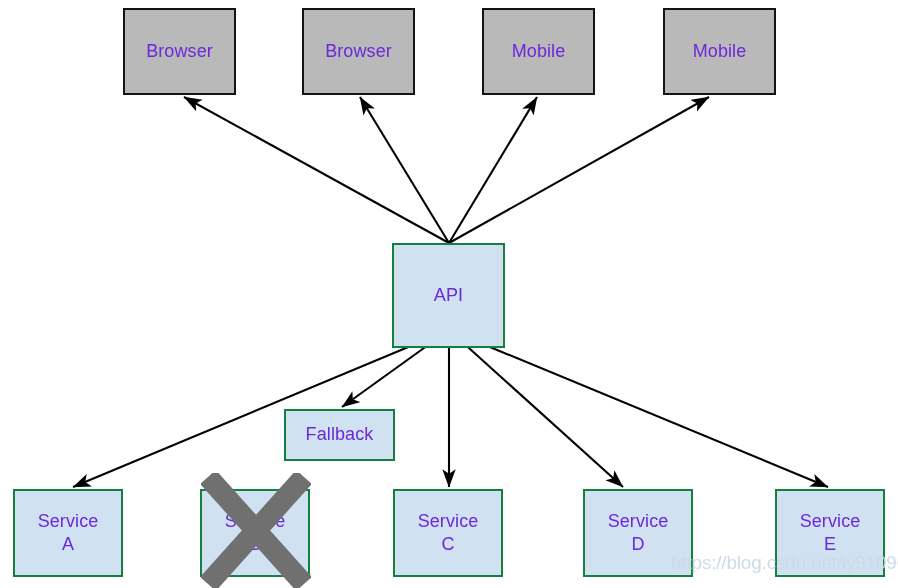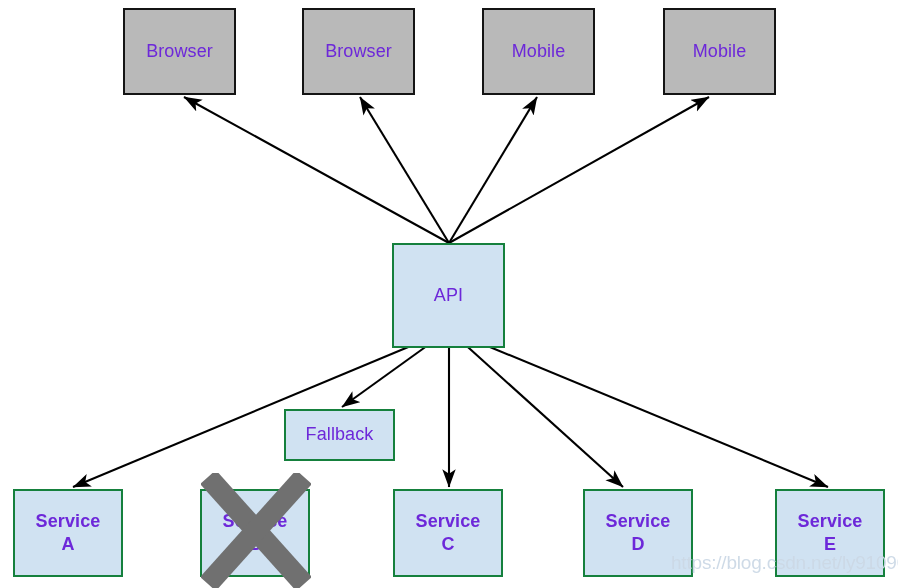--- a/index.html
+++ b/index.html
@@ -47,21 +47,20 @@
     background: #d0e2f2;
     font-size: 18px;
   }
   .node.fallback {
     background: #d0e2f2;
     font-size: 18px;
   }
   .node.service {
     background: #d0e2f2;
     font-size: 18px;
-    font-weight: bold;
   }
   .node-line {
     display: block;
   }
   #x-mark {
     position: absolute;
     left: 201px;
     top: 473px;
     width: 110px;
     height: 115px;

